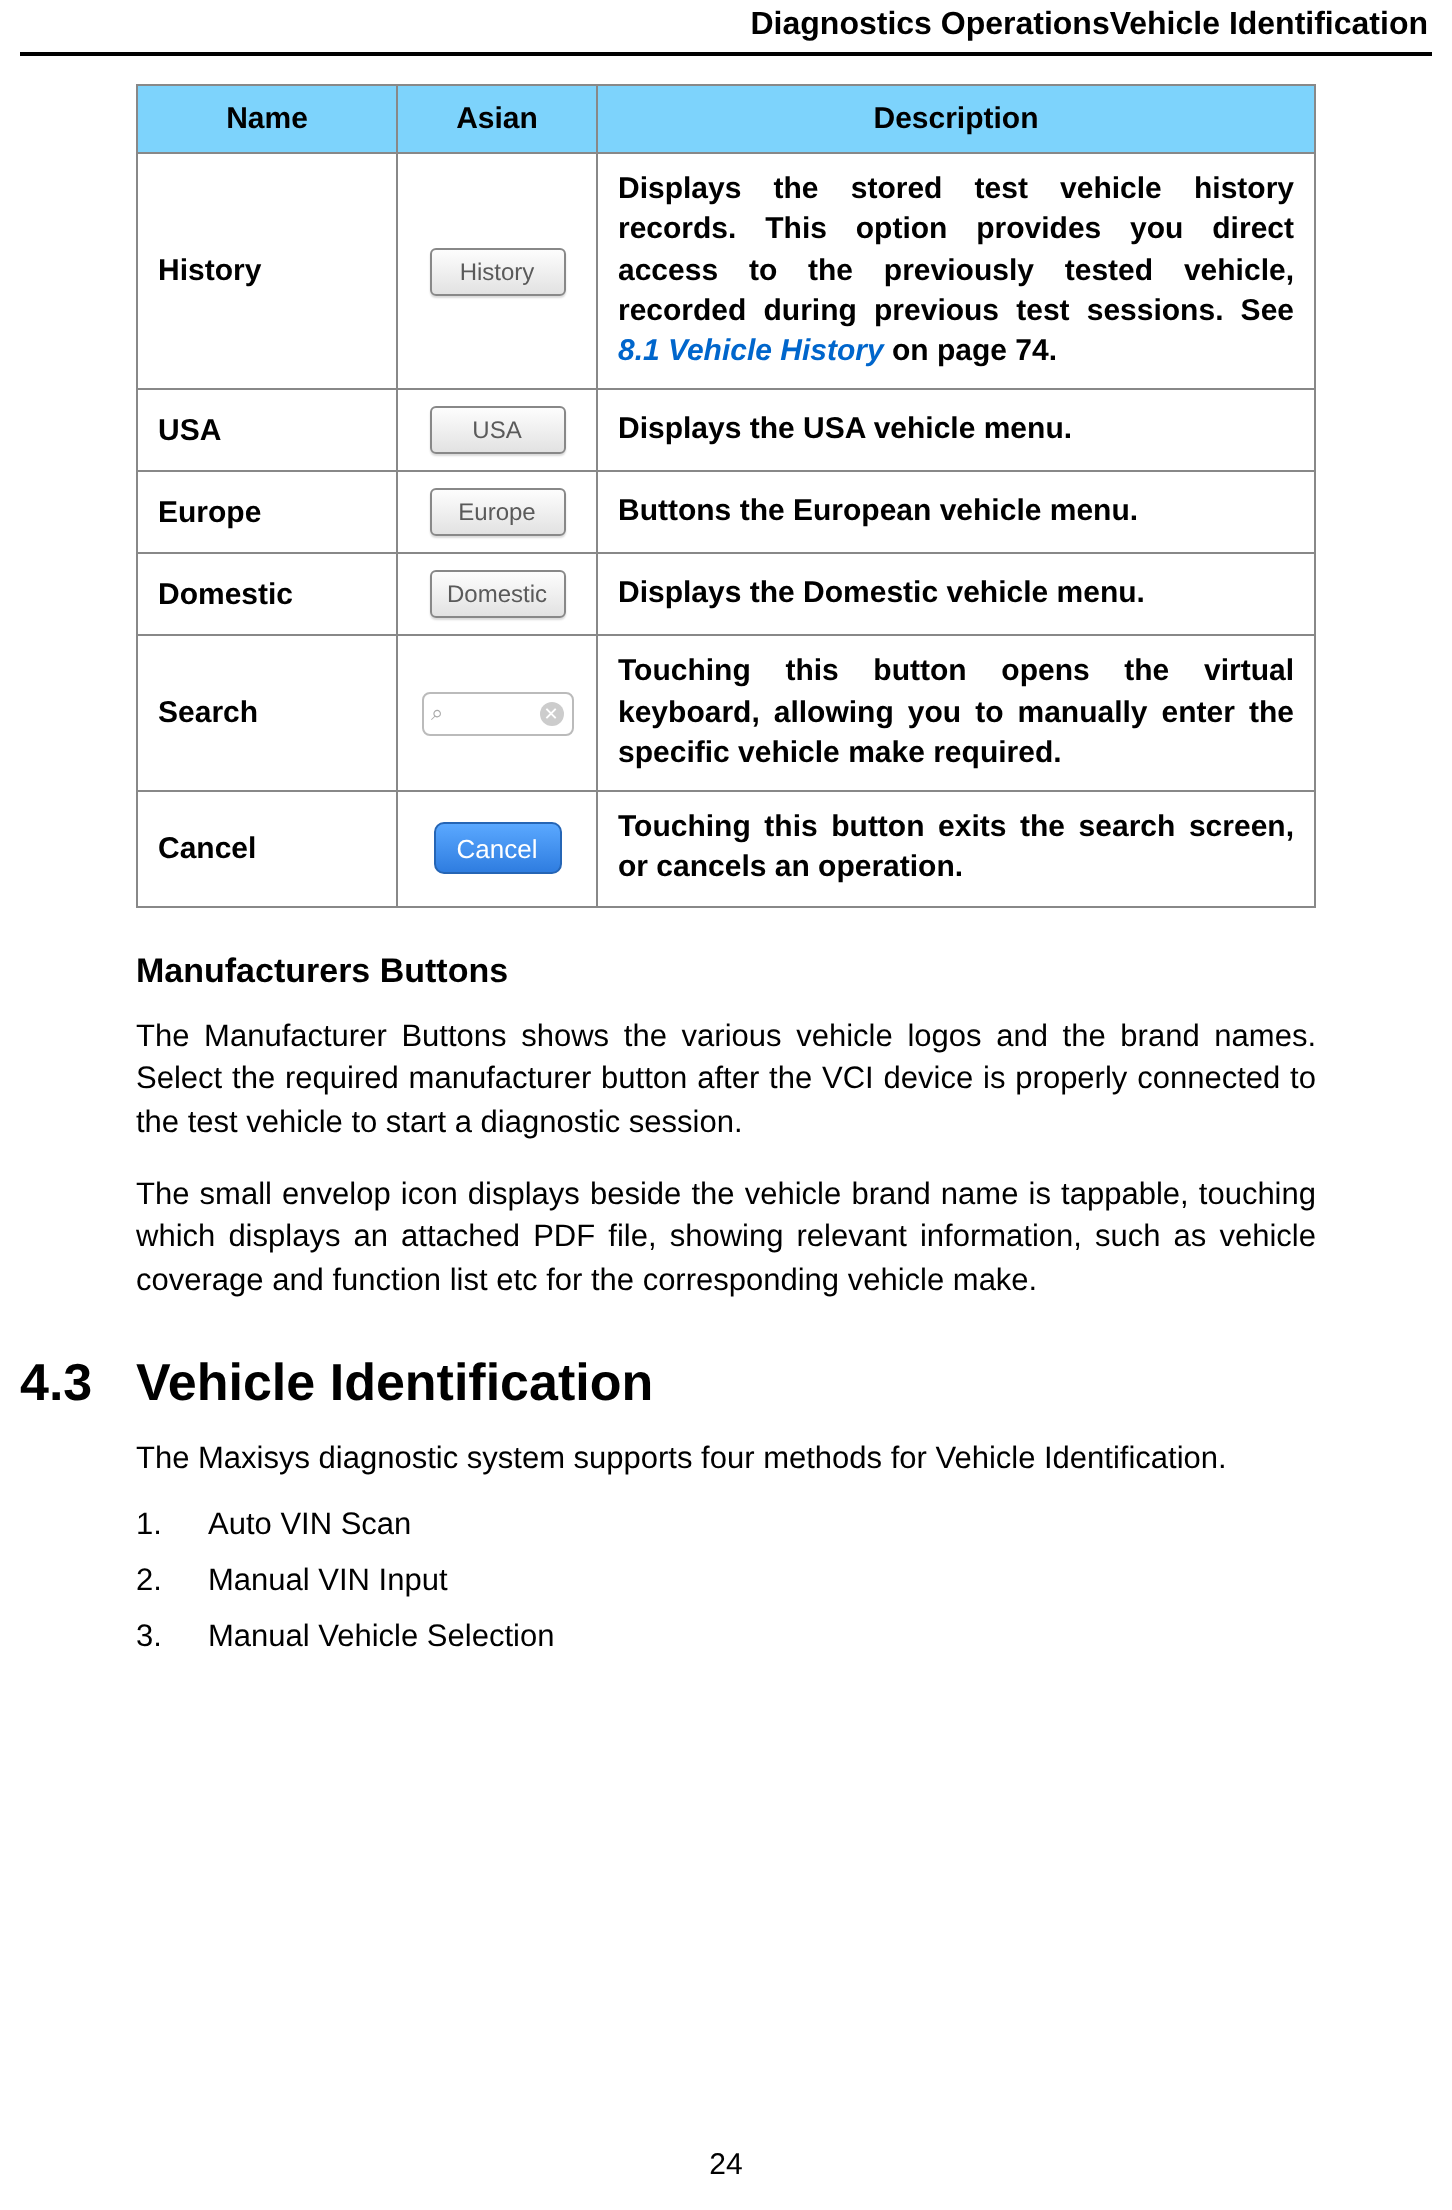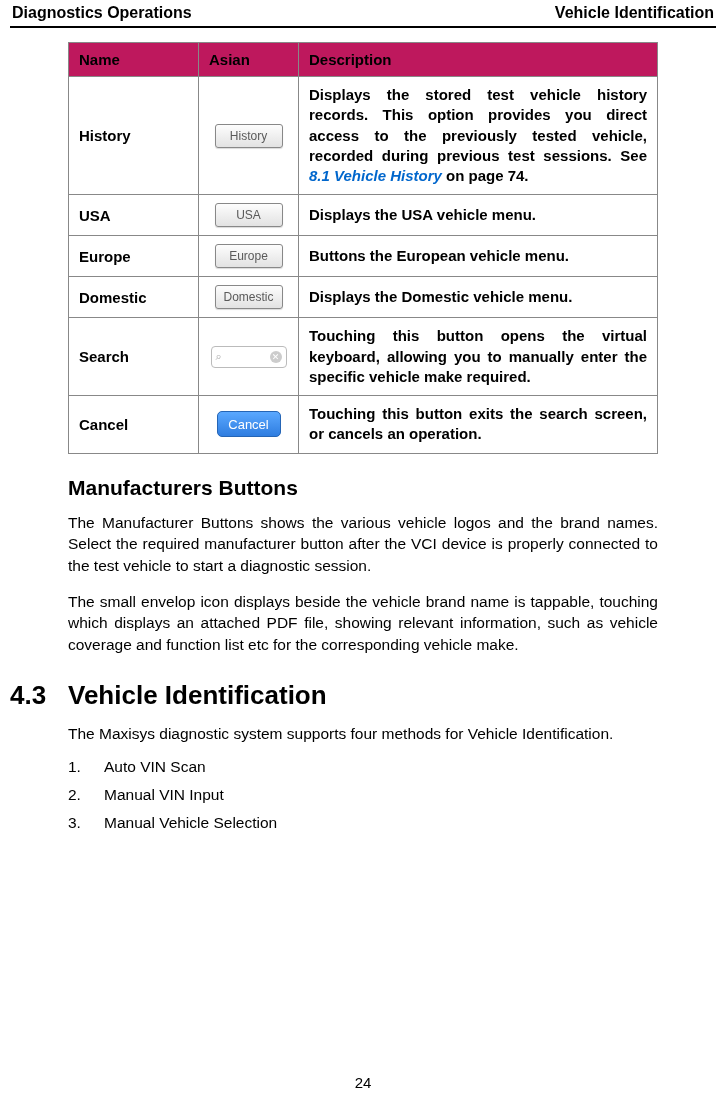--- a/index.html
+++ b/index.html
@@ -15,21 +15,21 @@
       width: 726px;
       height: 1105px;
       position: relative;
       padding: 0;
     }
     .page {
       padding: 0 10px;
     }
     .header {
       display: flex;
-      justify-content: space-between;
+      justify-content: flex-end;
       border-bottom: 2px solid #000;
       padding: 4px 2px 4px 2px;
       font-weight: bold;
       font-size: 16px;
     }
     .content {
       padding: 0 58px 0 58px;
     }
     table.buttons-table {
       border-collapse: collapse;
@@ -42,22 +42,23 @@
     table.buttons-table col.col-desc { width: auto; }
     table.buttons-table th,
     table.buttons-table td {
       border: 1px solid #888;
       padding: 8px 10px;
       text-align: left;
       vertical-align: middle;
       font-size: 15px;
     }
     table.buttons-table th {
-      background: #be185d;
-      font-weight: bold;
+      background: #7dd3fc;
+      font-weight: bold;
+      text-align: center;
     }
     table.buttons-table td.name-cell {
       font-weight: bold;
     }
     table.buttons-table td.btn-cell {
       text-align: center;
     }
     table.buttons-table td.desc-cell {
       text-align: justify;
       line-height: 1.35;
@@ -99,21 +100,21 @@
       justify-content: center;
       min-width: 64px;
       height: 26px;
       border-radius: 5px;
       background: linear-gradient(#5aa8ff, #2f7de0);
       color: #fff;
       font-size: 13px;
       border: 1px solid #2565b5;
     }
     h3.subheading {
-      font-size: 21px;
+      font-size: 17px;
       font-weight: bold;
       margin-top: 22px;
       margin-bottom: 12px;
     }
     p.body {
       text-align: justify;
       line-height: 1.4;
       margin-bottom: 14px;
       font-size: 15.5px;
     }

